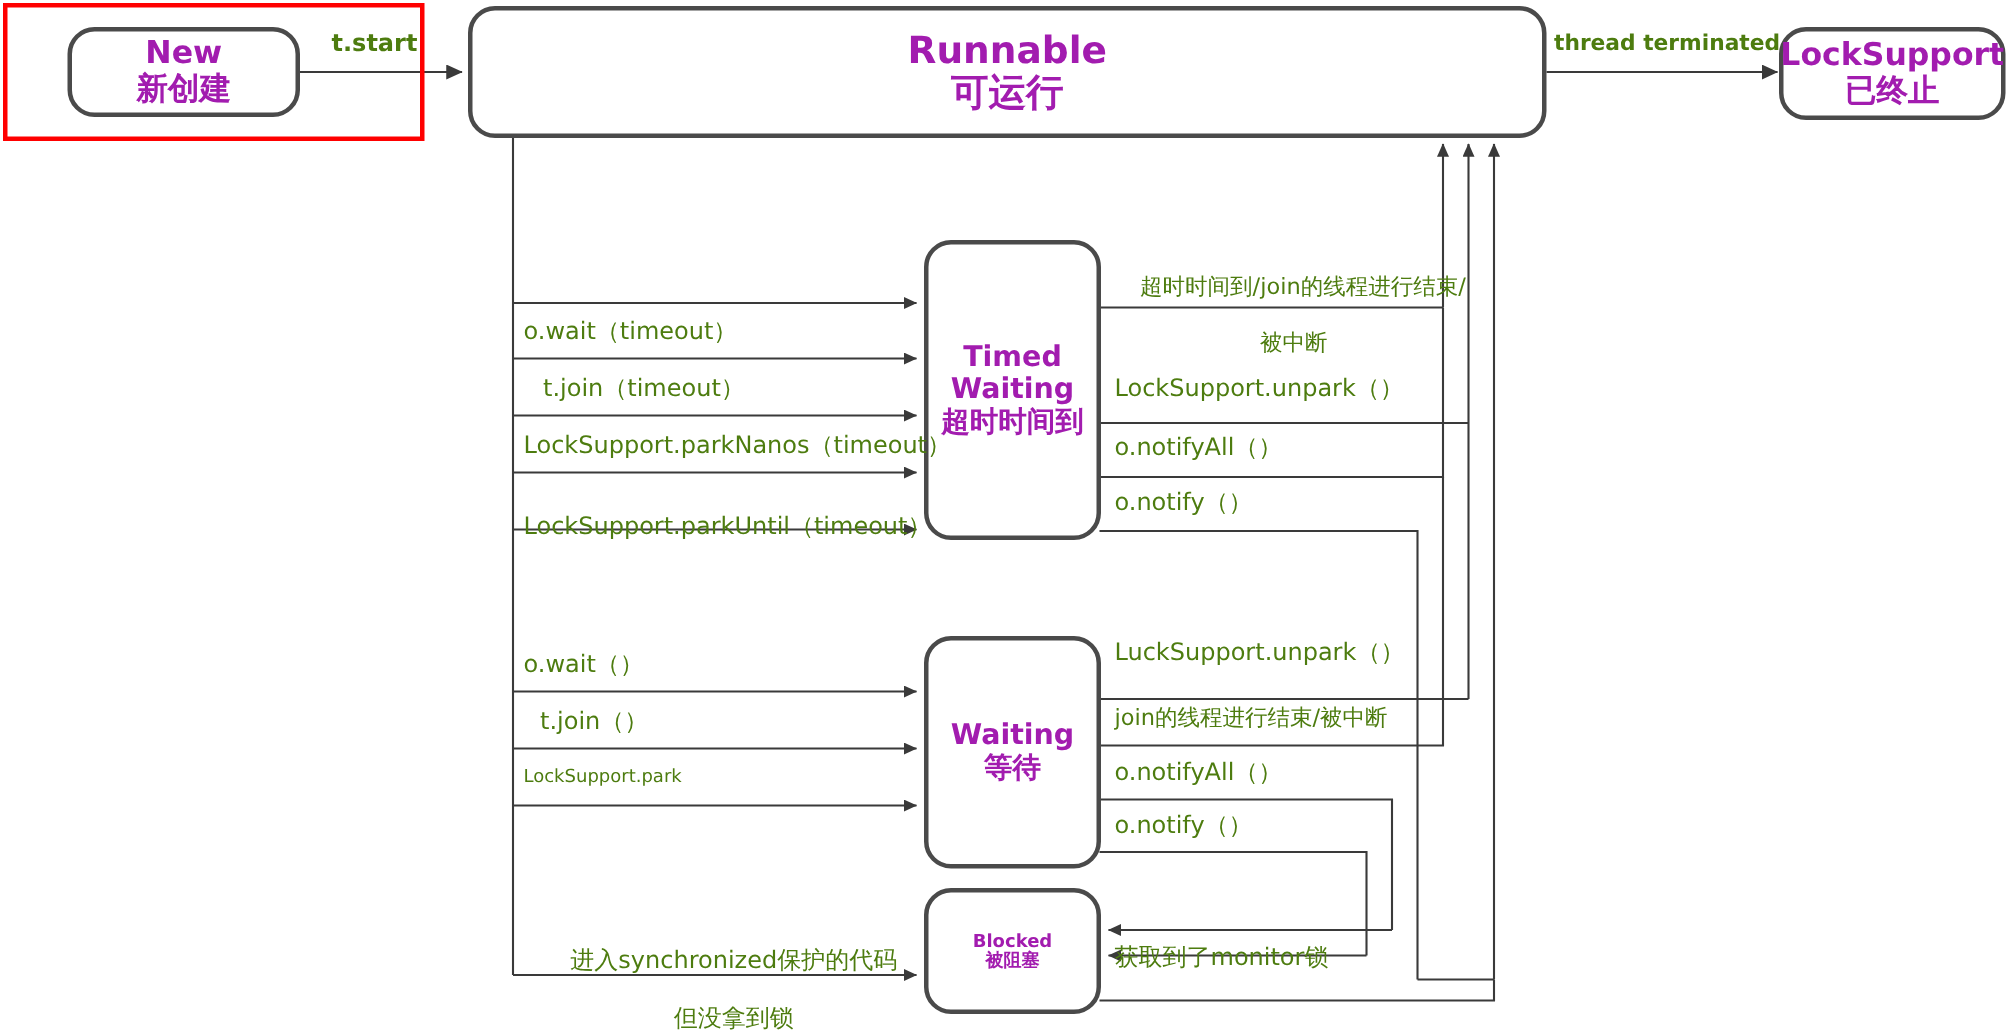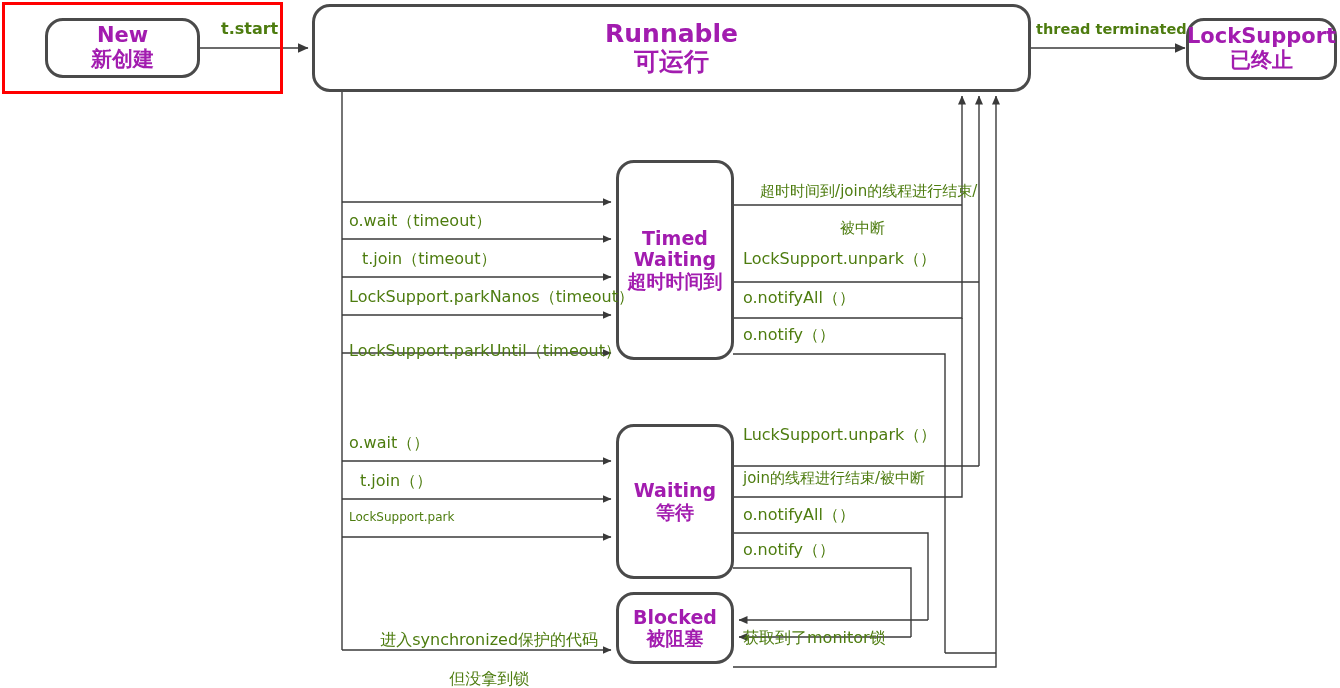--- a/index.html
+++ b/index.html
@@ -107,21 +107,21 @@
     <span class="en">Timed</span>
     <span class="en">Waiting</span>
     <span class="zh">超时时间到</span>
   </div>
 
   <div class="node" style="left:616px;top:424px;width:118px;height:155px;font-size:19px;">
     <span class="en">Waiting</span>
     <span class="zh">等待</span>
   </div>
 
-  <div class="node" style="left:616px;top:592px;width:118px;height:72px;font-size:19px;">
+  <div class="node" style="left:616px;top:592px;width:118px;height:84px;font-size:12px;">
     <span class="en">Blocked</span>
     <span class="zh">被阻塞</span>
   </div>
 
   <div class="lbl bold" style="left:221px;top:19px;font-size:16px;">t.start</div>
 
   <div class="lbl bold" style="left:1036px;top:21px;font-size:14.5px;">thread terminated</div>
 
   <div class="lbl" style="left:349px;top:211px;font-size:16px;">o.wait（timeout）</div>
   <div class="lbl" style="left:362px;top:249px;font-size:16px;">t.join（timeout）</div>

